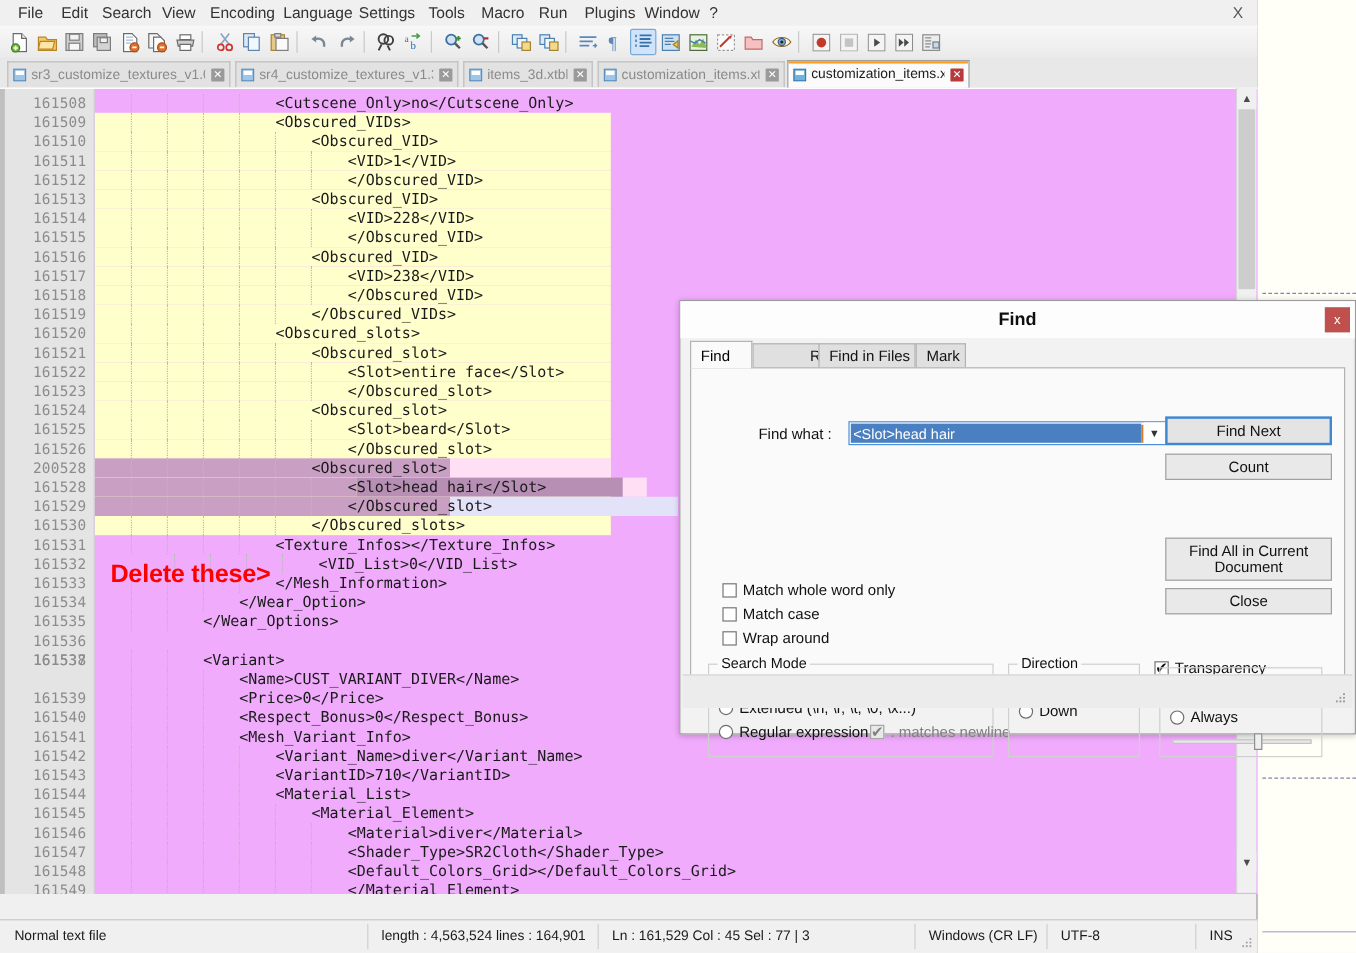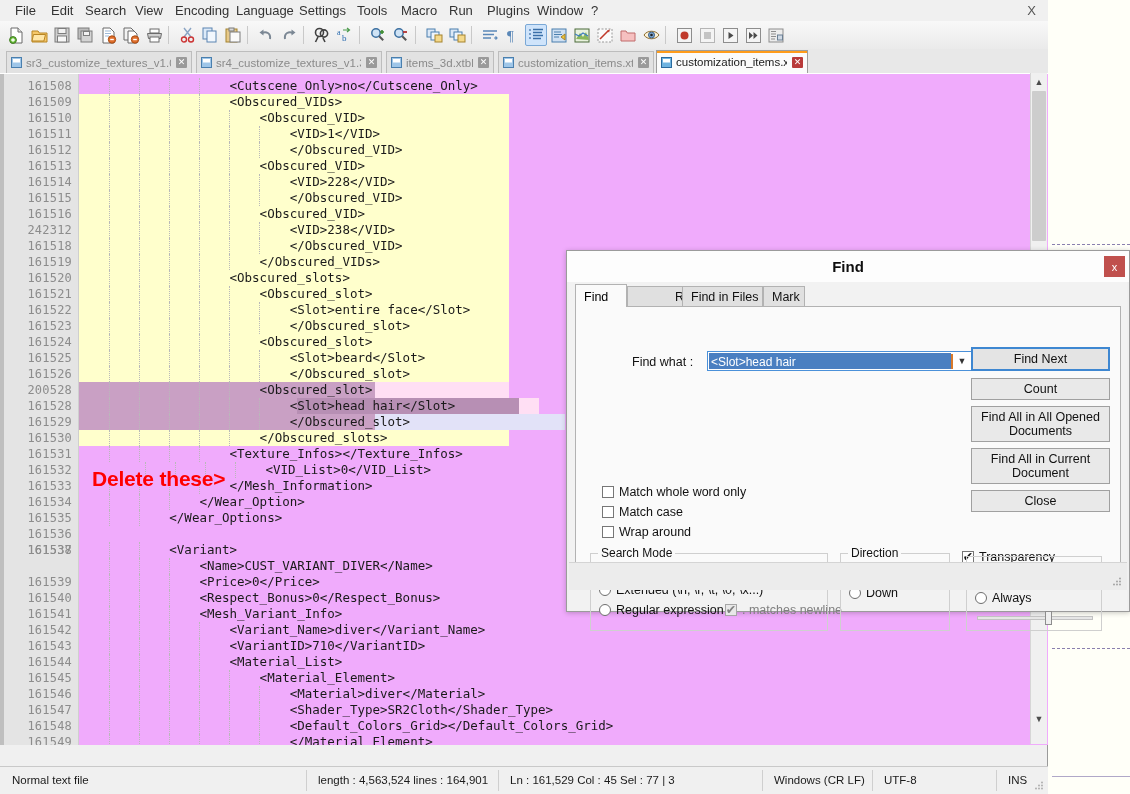--- a/index.html
+++ b/index.html
@@ -545,21 +545,21 @@
       <div id="gutter-edge"></div>
     <div class="lnum" style="top: 4px;">161508</div>
         <div class="lnum" style="top: 20px;">161509</div>
         <div class="lnum" style="top: 36px;">161510</div>
         <div class="lnum" style="top: 52px;">161511</div>
         <div class="lnum" style="top: 68px;">161512</div>
         <div class="lnum" style="top: 84px;">161513</div>
         <div class="lnum" style="top: 100px; margin-left: 32px;">161514</div>
         <div class="lnum" style="top: 116px;">161515</div>
         <div class="lnum" style="top: 132px;">161516</div>
-        <div class="lnum" style="top: 148px;">242312</div>
+        <div class="lnum" style="top: 148px;">161517</div>
         <div class="lnum" style="top: 164px;">161518</div>
         <div class="lnum" style="top: 180px;">161519</div>
         <div class="lnum" style="top: 196px;">161520</div>
         <div class="lnum" style="top: 212px;">161521</div>
         <div class="lnum" style="top: 228px;">161522</div>
         <div class="lnum" style="top: 244px;">161523</div>
         <div class="lnum" style="top: 260px;">161524</div>
         <div class="lnum" style="top: 276px;">161525</div>
         <div class="lnum" style="top: 292px;">161526</div>
         <div class="lnum" style="top: 308px;">200528</div>
@@ -1055,21 +1055,20 @@
         <div class="radrow" style="top:33px;">
           <span class="radio"></span>
           <span>Always</span>
         </div>
         <div id="slider-track" style="left:10px;top:59px;width:116px;"></div>
         <div id="slider-thumb" style="left:78px;top:54px;"></div>
       </div>
 
       <div class="btn primary" style="left:395px;top:40px;width:139px;height:24px;">Find Next</div>
       <div class="btn" style="left:395px;top:71px;width:139px;height:22px;">Count</div>
-      <div class="btn" style="left:395px;top:99px;width:139px;height:36px;">Find All in All Opened Documents</div>
       <div class="btn" style="left:395px;top:141px;width:139px;height:36px;">Find All in Current Document</div>
       <div class="btn" style="left:395px;top:183px;width:139px;height:22px;">Close</div>
     </div>
   </div>
 
   <div id="dlg-footer">
     <svg id="dlg-grip" viewBox="0 0 9 9">
       <circle cx="7" cy="1.5" r="0.9" fill="#9c9c9c"></circle>
         <circle cx="4" cy="4.5" r="0.9" fill="#9c9c9c"></circle>
       <circle cx="7" cy="4.5" r="0.9" fill="#9c9c9c"></circle>

